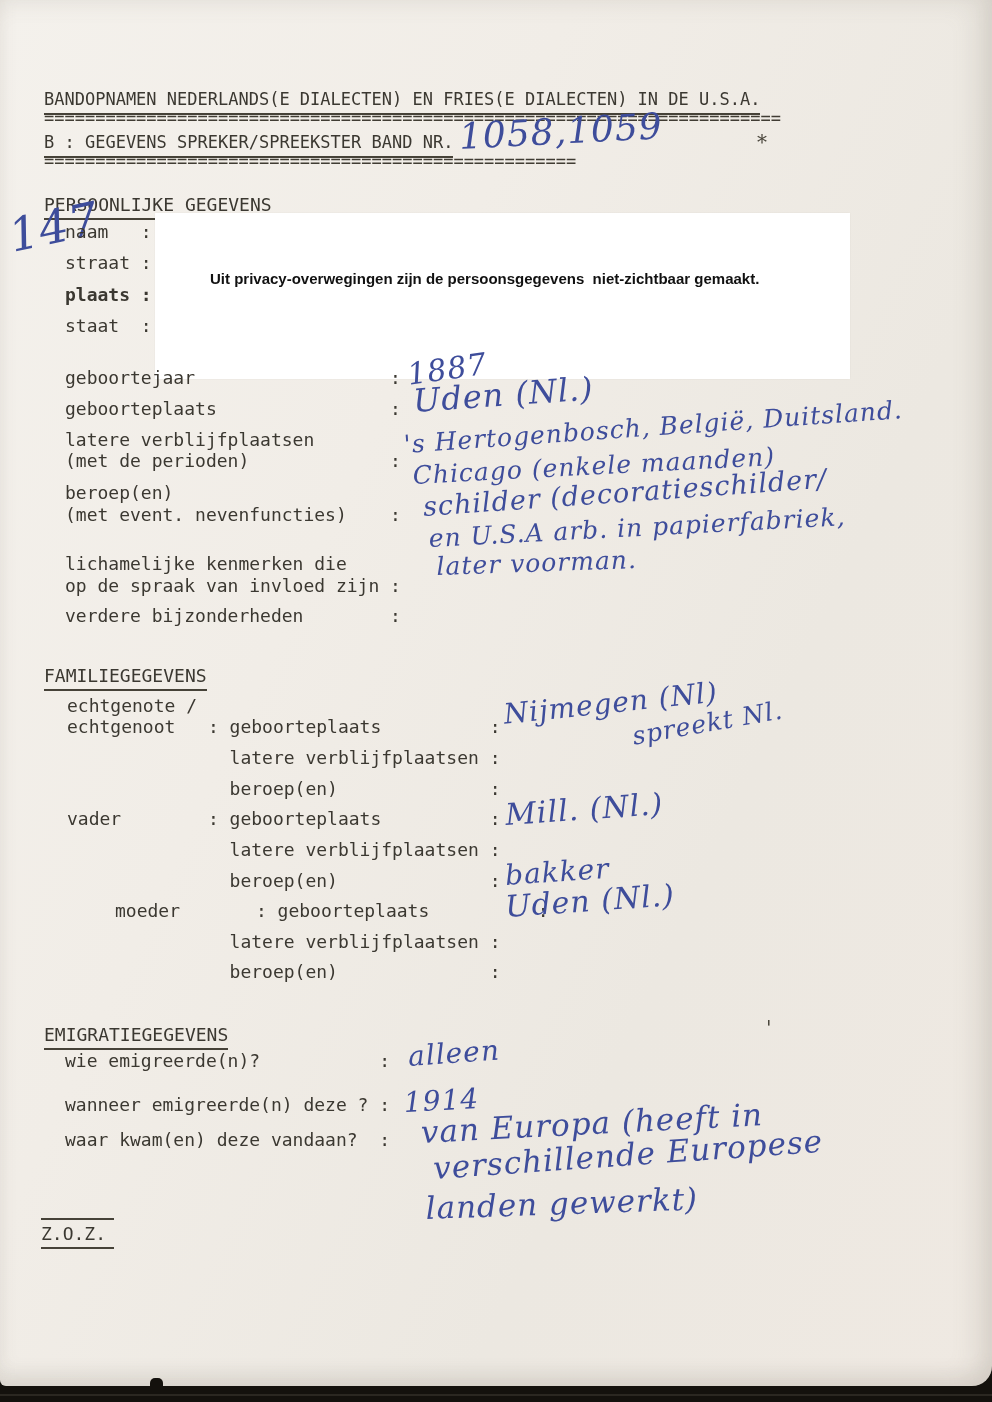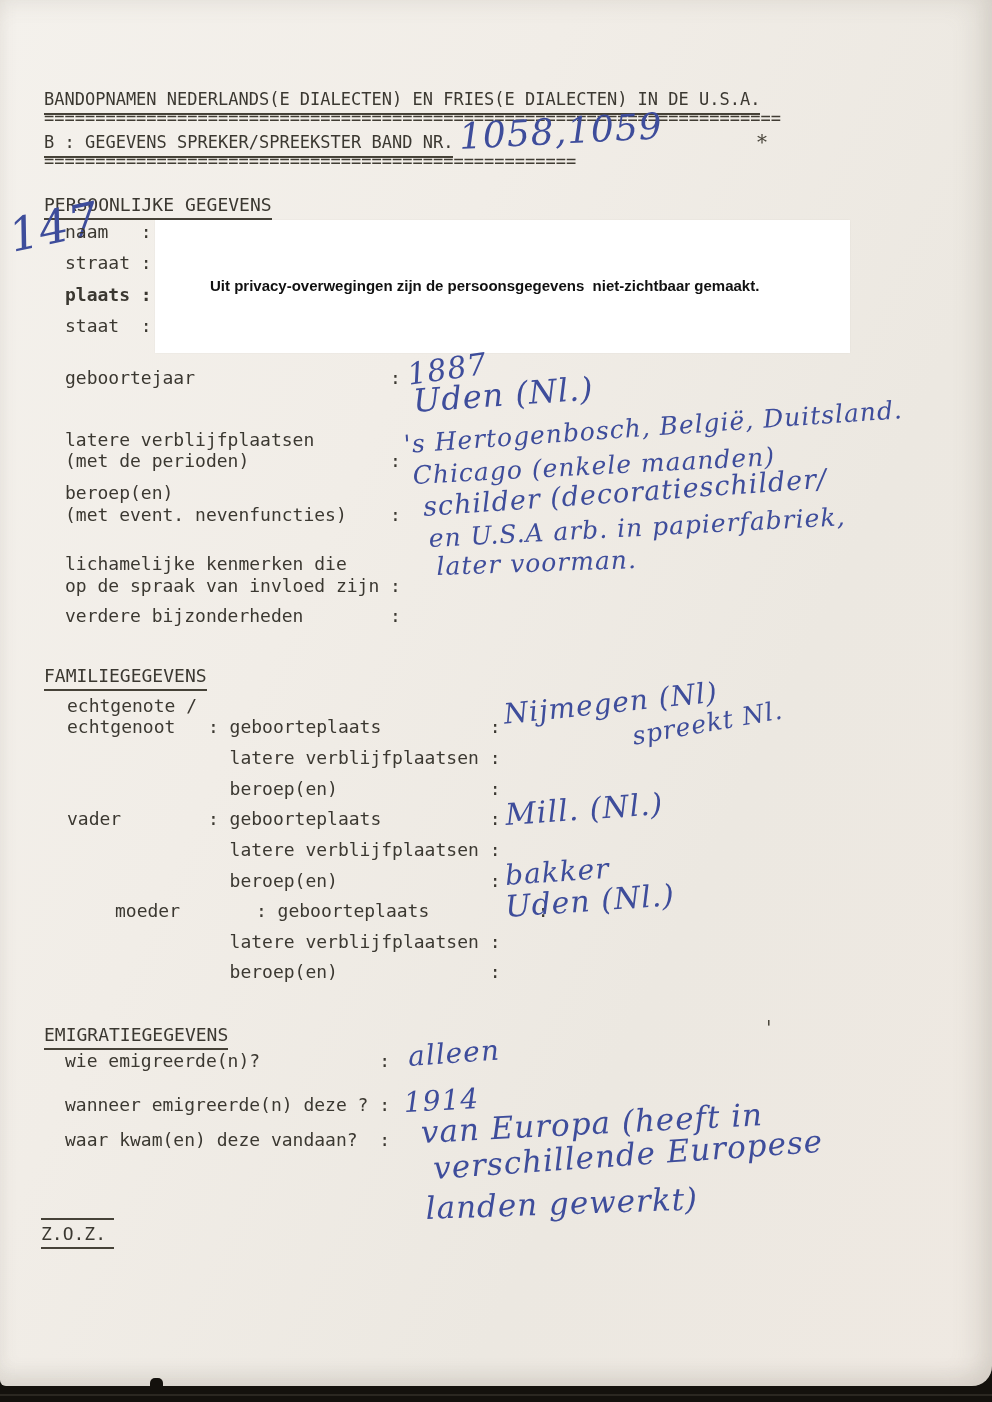--- a/index.html
+++ b/index.html
@@ -31,21 +31,21 @@
   .hw{
     position:absolute;
     font-family:"DejaVu Serif", serif;
     font-style:italic;
     color:#3e4d9b;
     white-space:pre;
     letter-spacing:1px;
     transform-origin:left top;
   }
   .redaction{
-    position:absolute;left:155px;top:220px;width:695px;height:133px;
+    position:absolute;left:155px;top:213px;width:695px;height:166px;
     background:#ffffff;
     box-shadow:0 0 2px rgba(0,0,0,0.05);
   }
   .redaction .notice{
     position:absolute;left:55px;top:57px;
     font-family:"Liberation Sans", sans-serif;
     font-weight:bold;font-size:15px;color:#111;
     white-space:pre;
   }
   .mark{position:absolute;color:#4a463c;font-family:"DejaVu Serif",serif;}
@@ -70,20 +70,21 @@
   <span class="t" style="left:65px;top:220px;">naam   :</span>
   <span class="t" style="left:65px;top:251px;">straat :</span>
   <span class="t" style="left:65px;top:283px;font-weight:bold;">plaats :</span>
   <span class="t" style="left:65px;top:314px;">staat  :</span>
 
   <div class="redaction">
     <span class="notice">Uit privacy-overwegingen zijn de persoonsgegevens  niet-zichtbaar gemaakt.</span>
   </div>
 
   <span class="t" style="left:65px;top:366px;">geboortejaar                  :</span>
+  <span class="t" style="left:65px;top:397px;">geboorteplaats                :</span>
   <span class="t" style="left:65px;top:428px;">latere verblijfplaatsen</span>
   <span class="t" style="left:65px;top:449px;">(met de perioden)             :</span>
   <span class="t" style="left:65px;top:481px;">beroep(en)</span>
   <span class="t" style="left:65px;top:503px;">(met event. nevenfuncties)    :</span>
   <span class="t" style="left:65px;top:552px;">lichamelijke kenmerken die</span>
   <span class="t" style="left:65px;top:574px;">op de spraak van invloed zijn :</span>
   <span class="t" style="left:65px;top:604px;">verdere bijzonderheden        :</span>
 
   <span class="hw" style="left:405px;top:357px;font-size:30px;transform:rotate(-8deg);">1887</span>
   <span class="hw" style="left:412px;top:382px;font-size:32px;transform:rotate(-4deg);">Uden (Nl.)</span>

